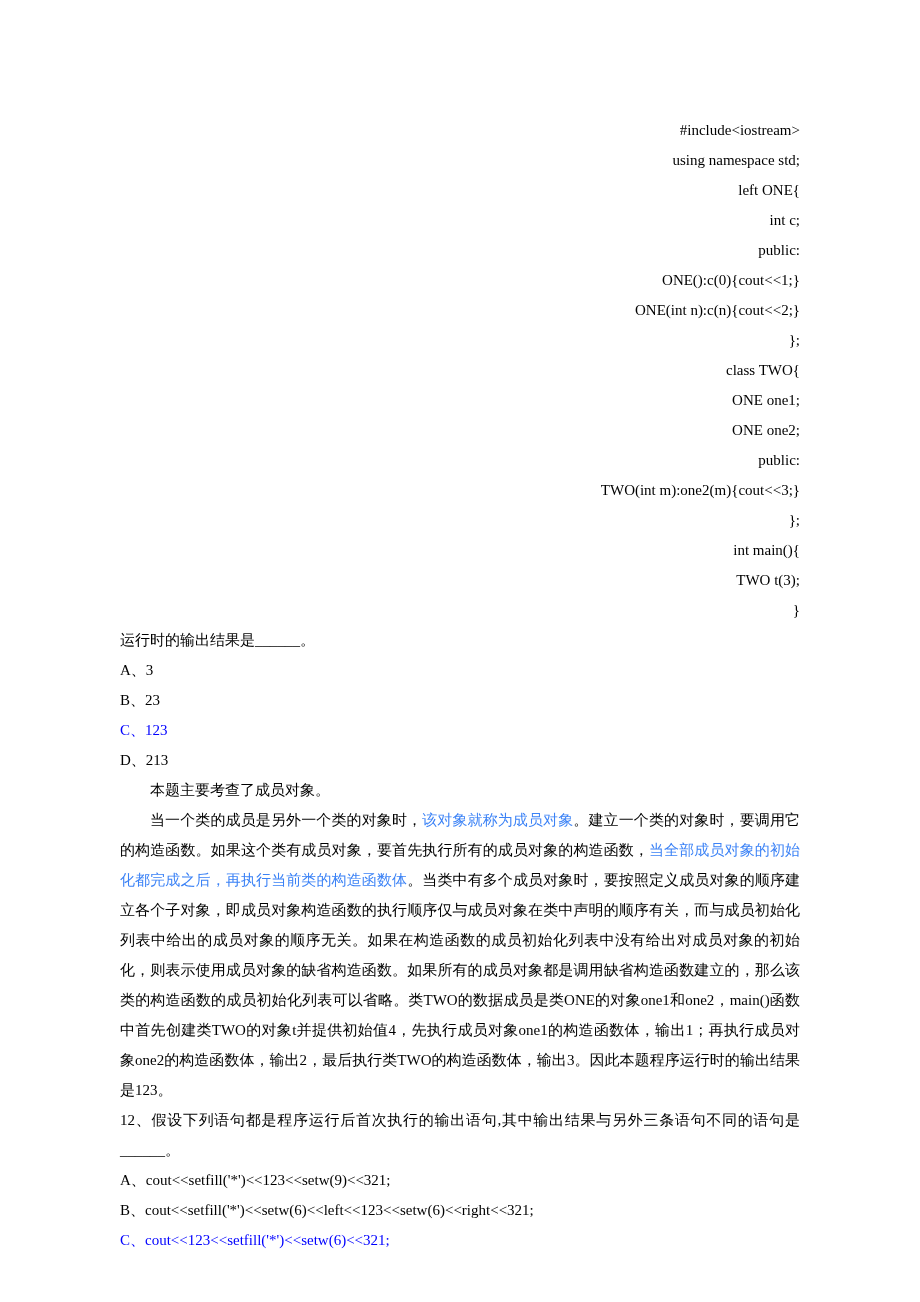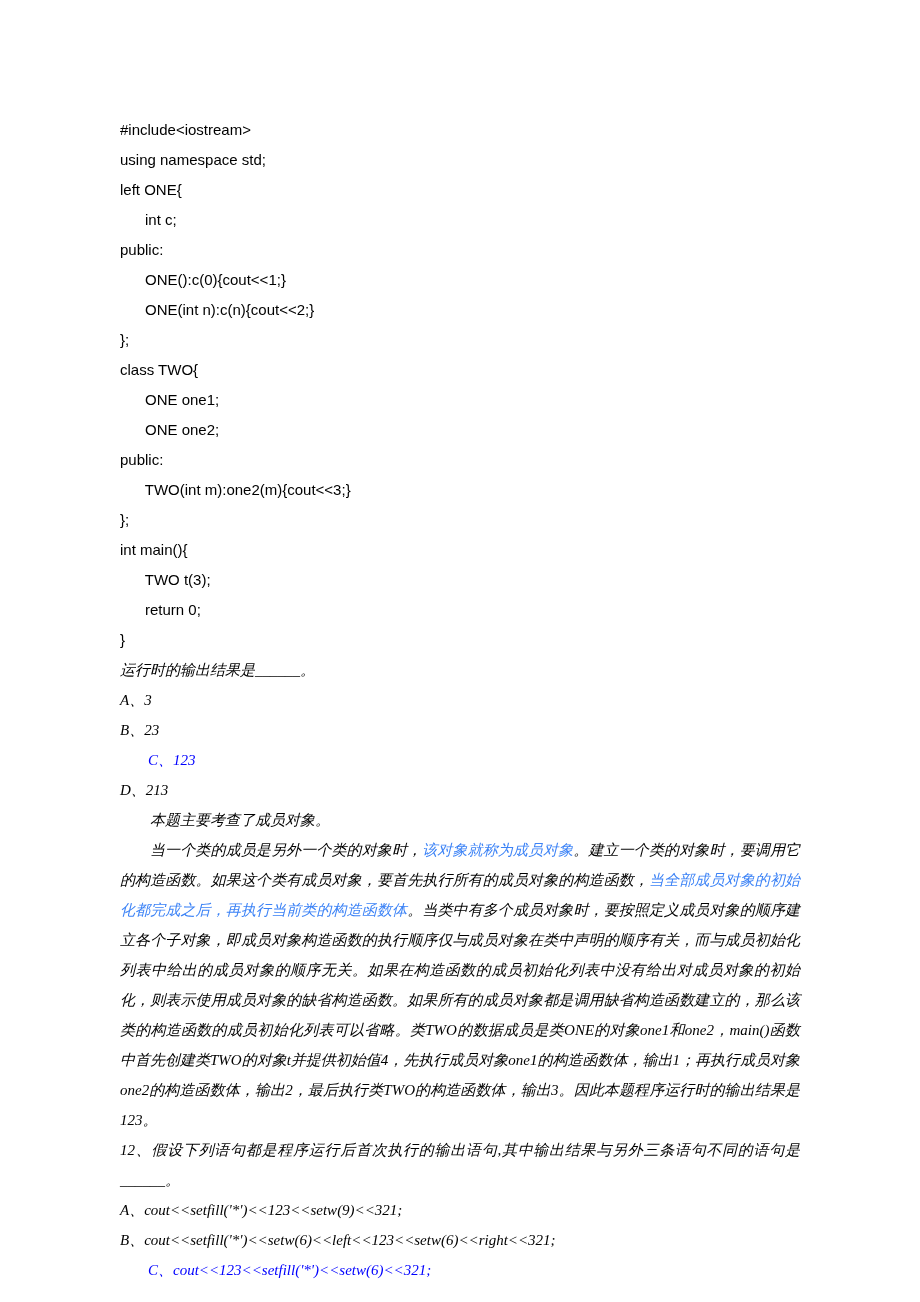--- a/index.html
+++ b/index.html
@@ -10,31 +10,31 @@
     width: 920px;
   }
   .page {
     padding: 115px 120px 60px 120px;
     box-sizing: border-box;
     font-size: 15px;
     line-height: 2.0;
     color: #000000;
   }
   .code-line {
-    font-family: Liberation Sans, sans-serif;
+    font-family: Liberation Serif, serif;
     white-space: pre;
+    text-align: right;
   }
   .para {
     text-align: justify;
-    font-style: italic;
   }
   .indent {
     text-indent: 2em;
   }
-  .blue { color: #0000ff; margin-left: 28px; }
+  .blue { color: #0000ff; }
   .red { color: #3b82f6; }
 </style>
 </head>
 <body>
 
 <div class="page">
 
   <div class="code-line">#include&lt;iostream&gt;</div>
   <div class="code-line">using namespace std;</div>
   <div class="code-line">left ONE{</div>
@@ -44,21 +44,20 @@
   <div class="code-line">      ONE(int n):c(n){cout&lt;&lt;2;}</div>
   <div class="code-line">};</div>
   <div class="code-line">class TWO{</div>
   <div class="code-line">      ONE one1;</div>
   <div class="code-line">      ONE one2;</div>
   <div class="code-line">public:</div>
   <div class="code-line">      TWO(int m):one2(m){cout&lt;&lt;3;}</div>
   <div class="code-line">};</div>
   <div class="code-line">int main(){</div>
   <div class="code-line">      TWO t(3);</div>
-  <div class="code-line">      return 0;</div>
   <div class="code-line">}</div>
 
   <div class="para">运行时的输出结果是______。</div>
   <div class="para">A、3</div>
   <div class="para">B、23</div>
   <div class="para blue">C、123</div>
   <div class="para">D、213</div>
 
   <div class="para indent">本题主要考查了成员对象。</div>
   <div class="para indent"><span>当一个类的成员是另外一个类的对象时，</span><span class="red">该对象就称为成员对象</span><span>。建立一个类的对象时，要调用它的构造函数。如果这个类有成员对象，要首先执行所有的成员对象的构造函数，</span><span class="red">当全部成员对象的初始化都完成之后，再执行当前类的构造函数体</span><span>。当类中有多个成员对象时，要按照定义成员对象的顺序建立各个子对象，即成员对象构造函数的执行顺序仅与成员对象在类中声明的顺序有关，而与成员初始化列表中给出的成员对象的顺序无关。如果在构造函数的成员初始化列表中没有给出对成员对象的初始化，则表示使用成员对象的缺省构造函数。如果所有的成员对象都是调用缺省构造函数建立的，那么该类的构造函数的成员初始化列表可以省略。类TWO的数据成员是类ONE的对象one1和one2，main()函数中首先创建类TWO的对象t并提供初始值4，先执行成员对象one1的构造函数体，输出1；再执行成员对象one2的构造函数体，输出2，最后执行类TWO的构造函数体，输出3。因此本题程序运行时的输出结果是123。</span></div>

